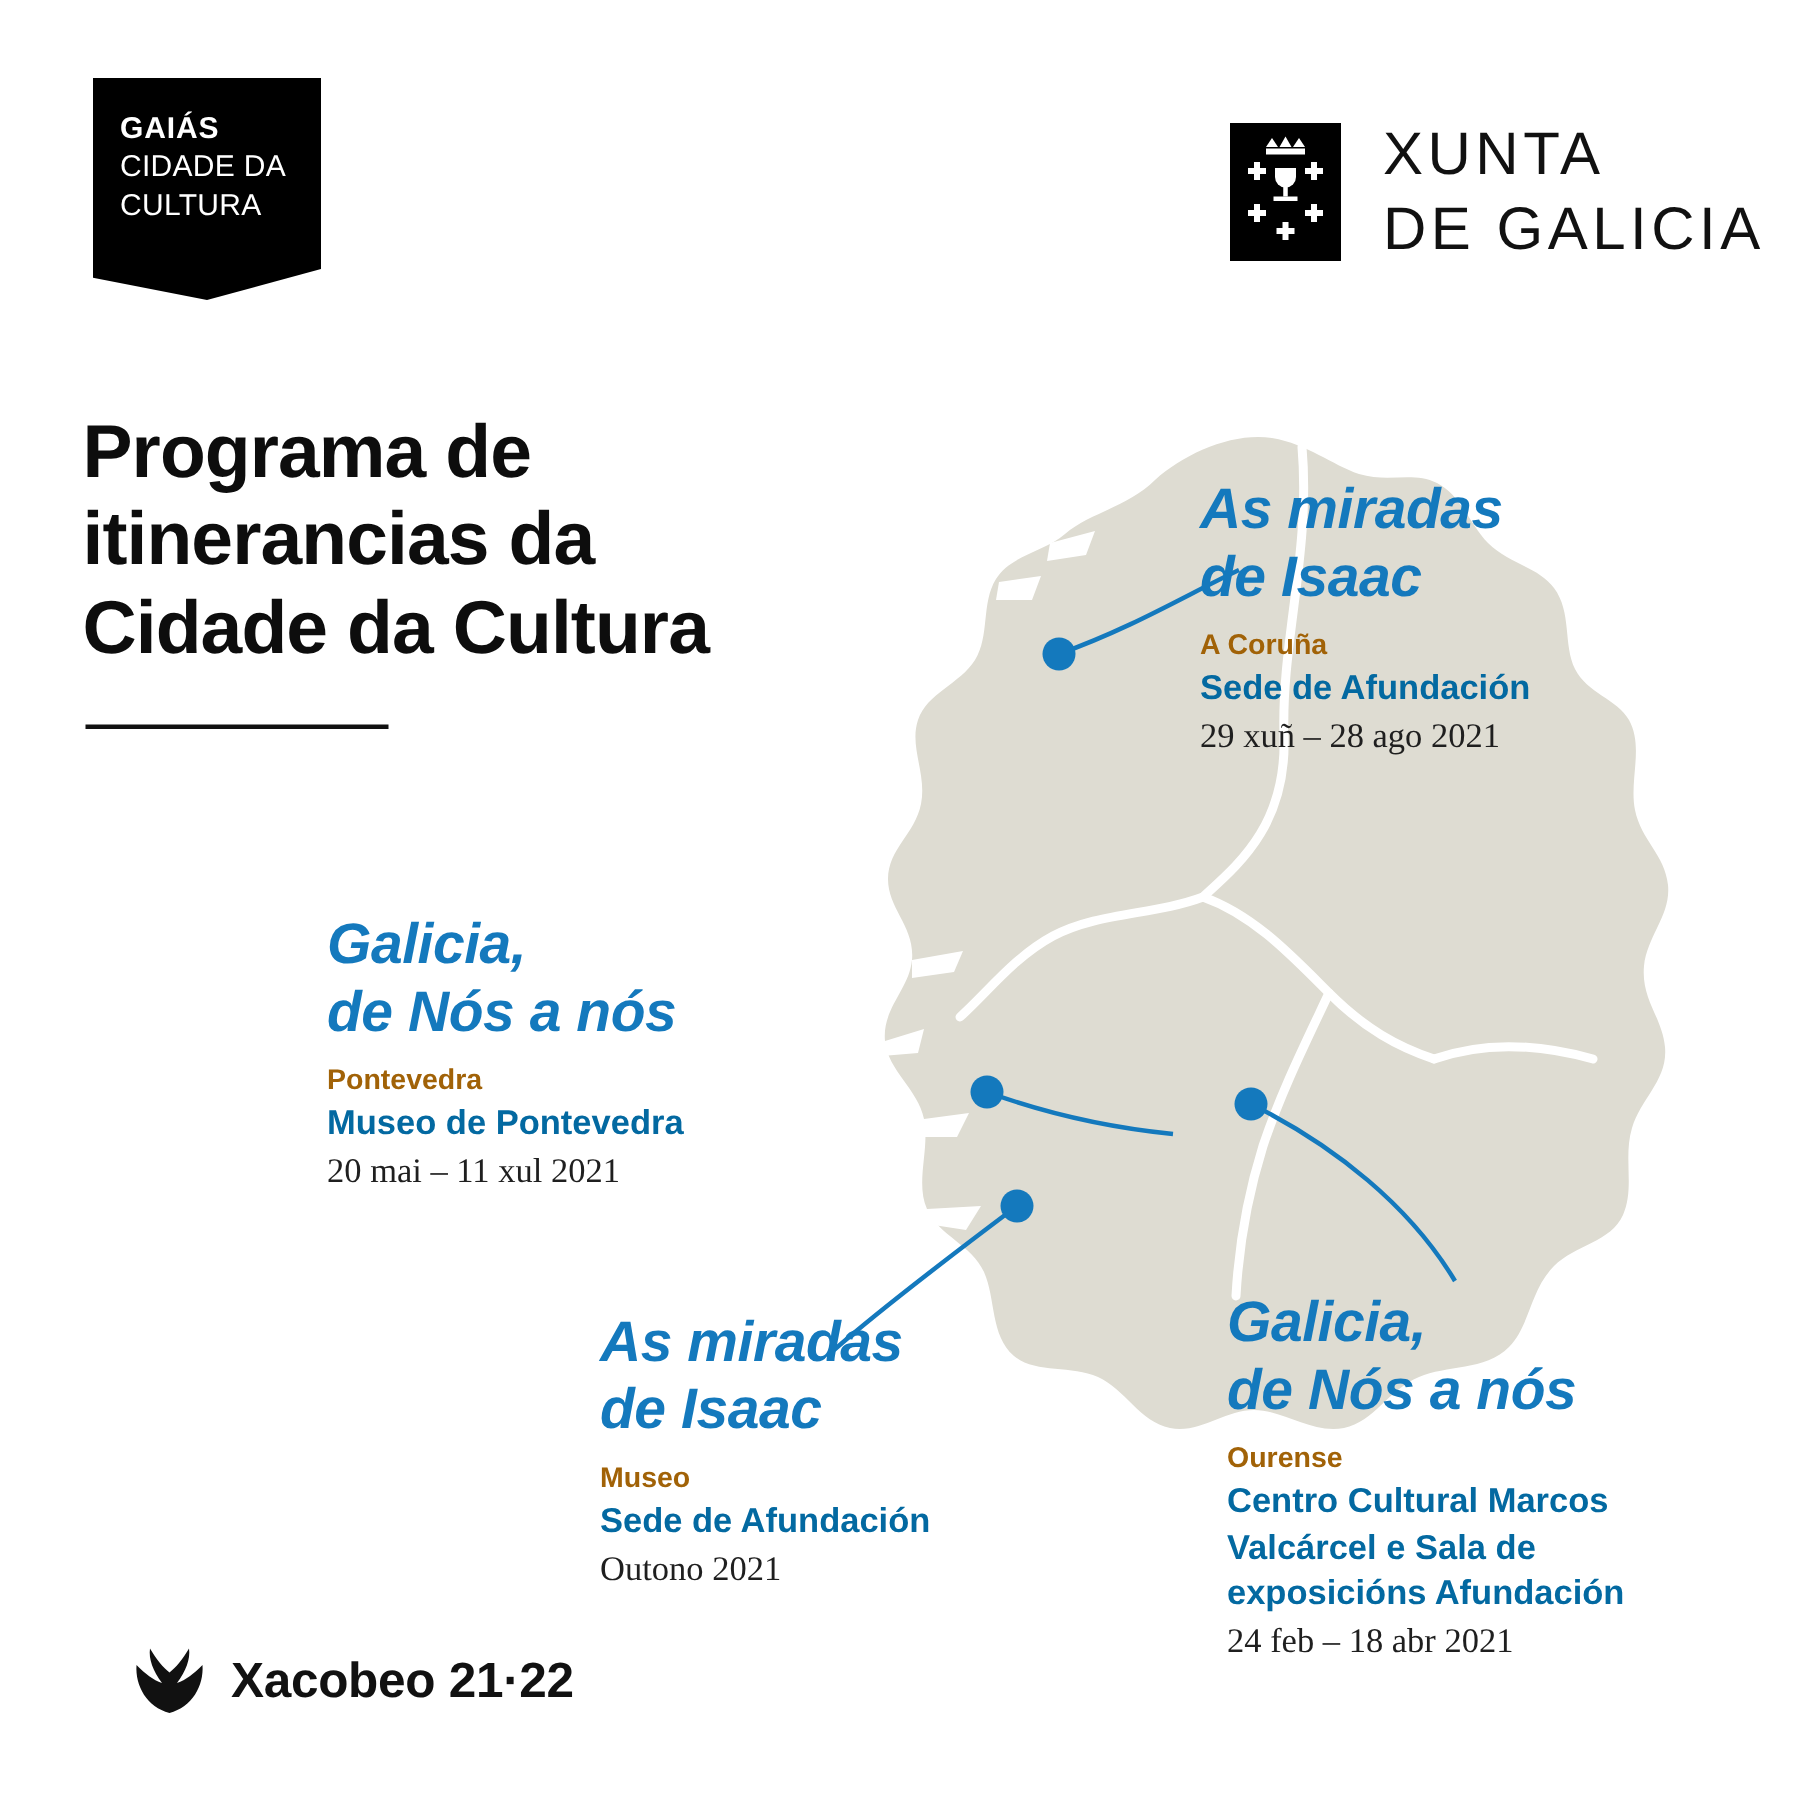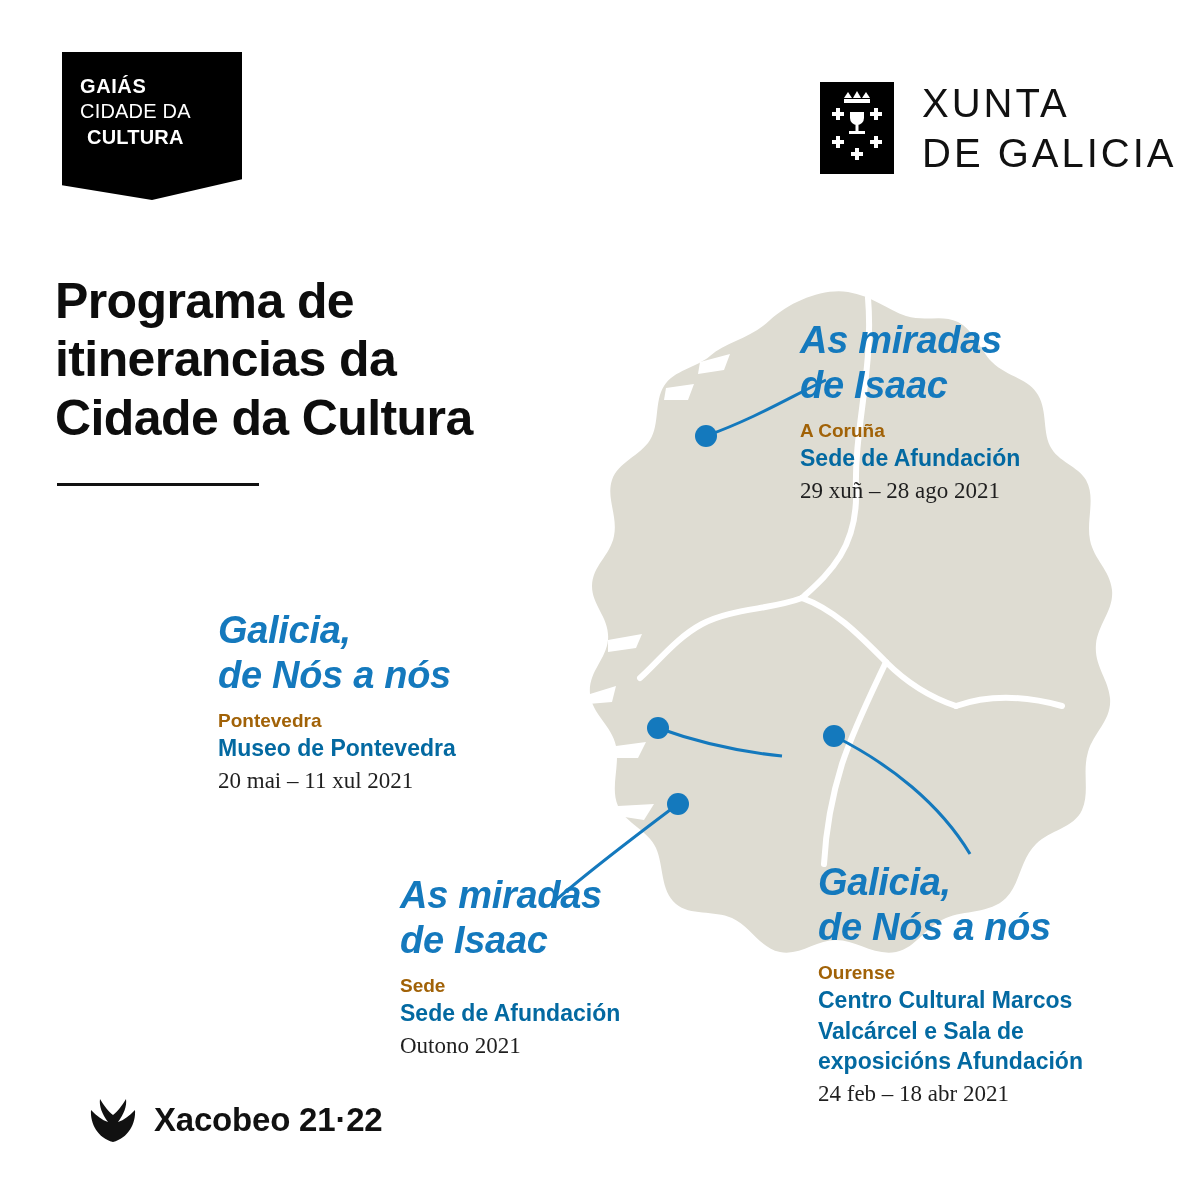--- a/index.html
+++ b/index.html
@@ -19,21 +19,21 @@
   .poster {
     position: absolute;
     inset: 0;
   }
 
   
   .gaias-logo {
     position: absolute;
     left: 62px;
     top: 52px;
-    width: 180px;
+    width: 152px;
     height: 148px;
   }
   .gaias-shape {
     position: absolute;
     inset: 0;
     background: #000000;
     -webkit-clip-path: polygon(0 0, 100% 0, 100% 86%, 50% 100%, 0 90%);
     clip-path: polygon(0 0, 100% 0, 100% 86%, 50% 100%, 0 90%);
   }
   .gaias-text {
@@ -41,21 +41,21 @@
     left: 18px;
     top: 22px;
     color: #ffffff;
     font-size: 20px;
     line-height: 1.27;
     font-weight: bold;
     letter-spacing: 0.2px;
   }
   .gaias-text .l1 { font-weight: bold; letter-spacing: 0.6px; }
   .gaias-text .l2 { font-weight: 500; letter-spacing: 0.2px; }
-  .gaias-text .l3 { font-weight: 700; letter-spacing: 0.2px; text-align: center; }
+  .gaias-text .l3 { font-weight: 400; letter-spacing: 0.2px; }
 
   .xunta-logo {
     position: absolute;
     left: 820px;
     top: 78px;
     display: flex;
     align-items: center;
     gap: 28px;
   }
   .xunta-emblem {
@@ -287,21 +287,21 @@
     <div class="title">Galicia,
 de Nós a nós</div>
     <div class="city">Pontevedra</div>
     <div class="venue">Museo de Pontevedra</div>
     <div class="dates">20 mai – 11 xul 2021</div>
   </div>
 
   <div class="callout" id="callout-vigo">
     <div class="title">As miradas
 de Isaac</div>
-    <div class="city">Sede</div>
+    <div class="city">Museo</div>
     <div class="venue">Sede de Afundación</div>
     <div class="dates">Outono 2021</div>
   </div>
 
   <div class="callout" id="callout-ourense">
     <div class="title">Galicia,
 de Nós a nós</div>
     <div class="city">Ourense</div>
     <div class="venue">Centro Cultural Marcos
 Valcárcel e Sala de

